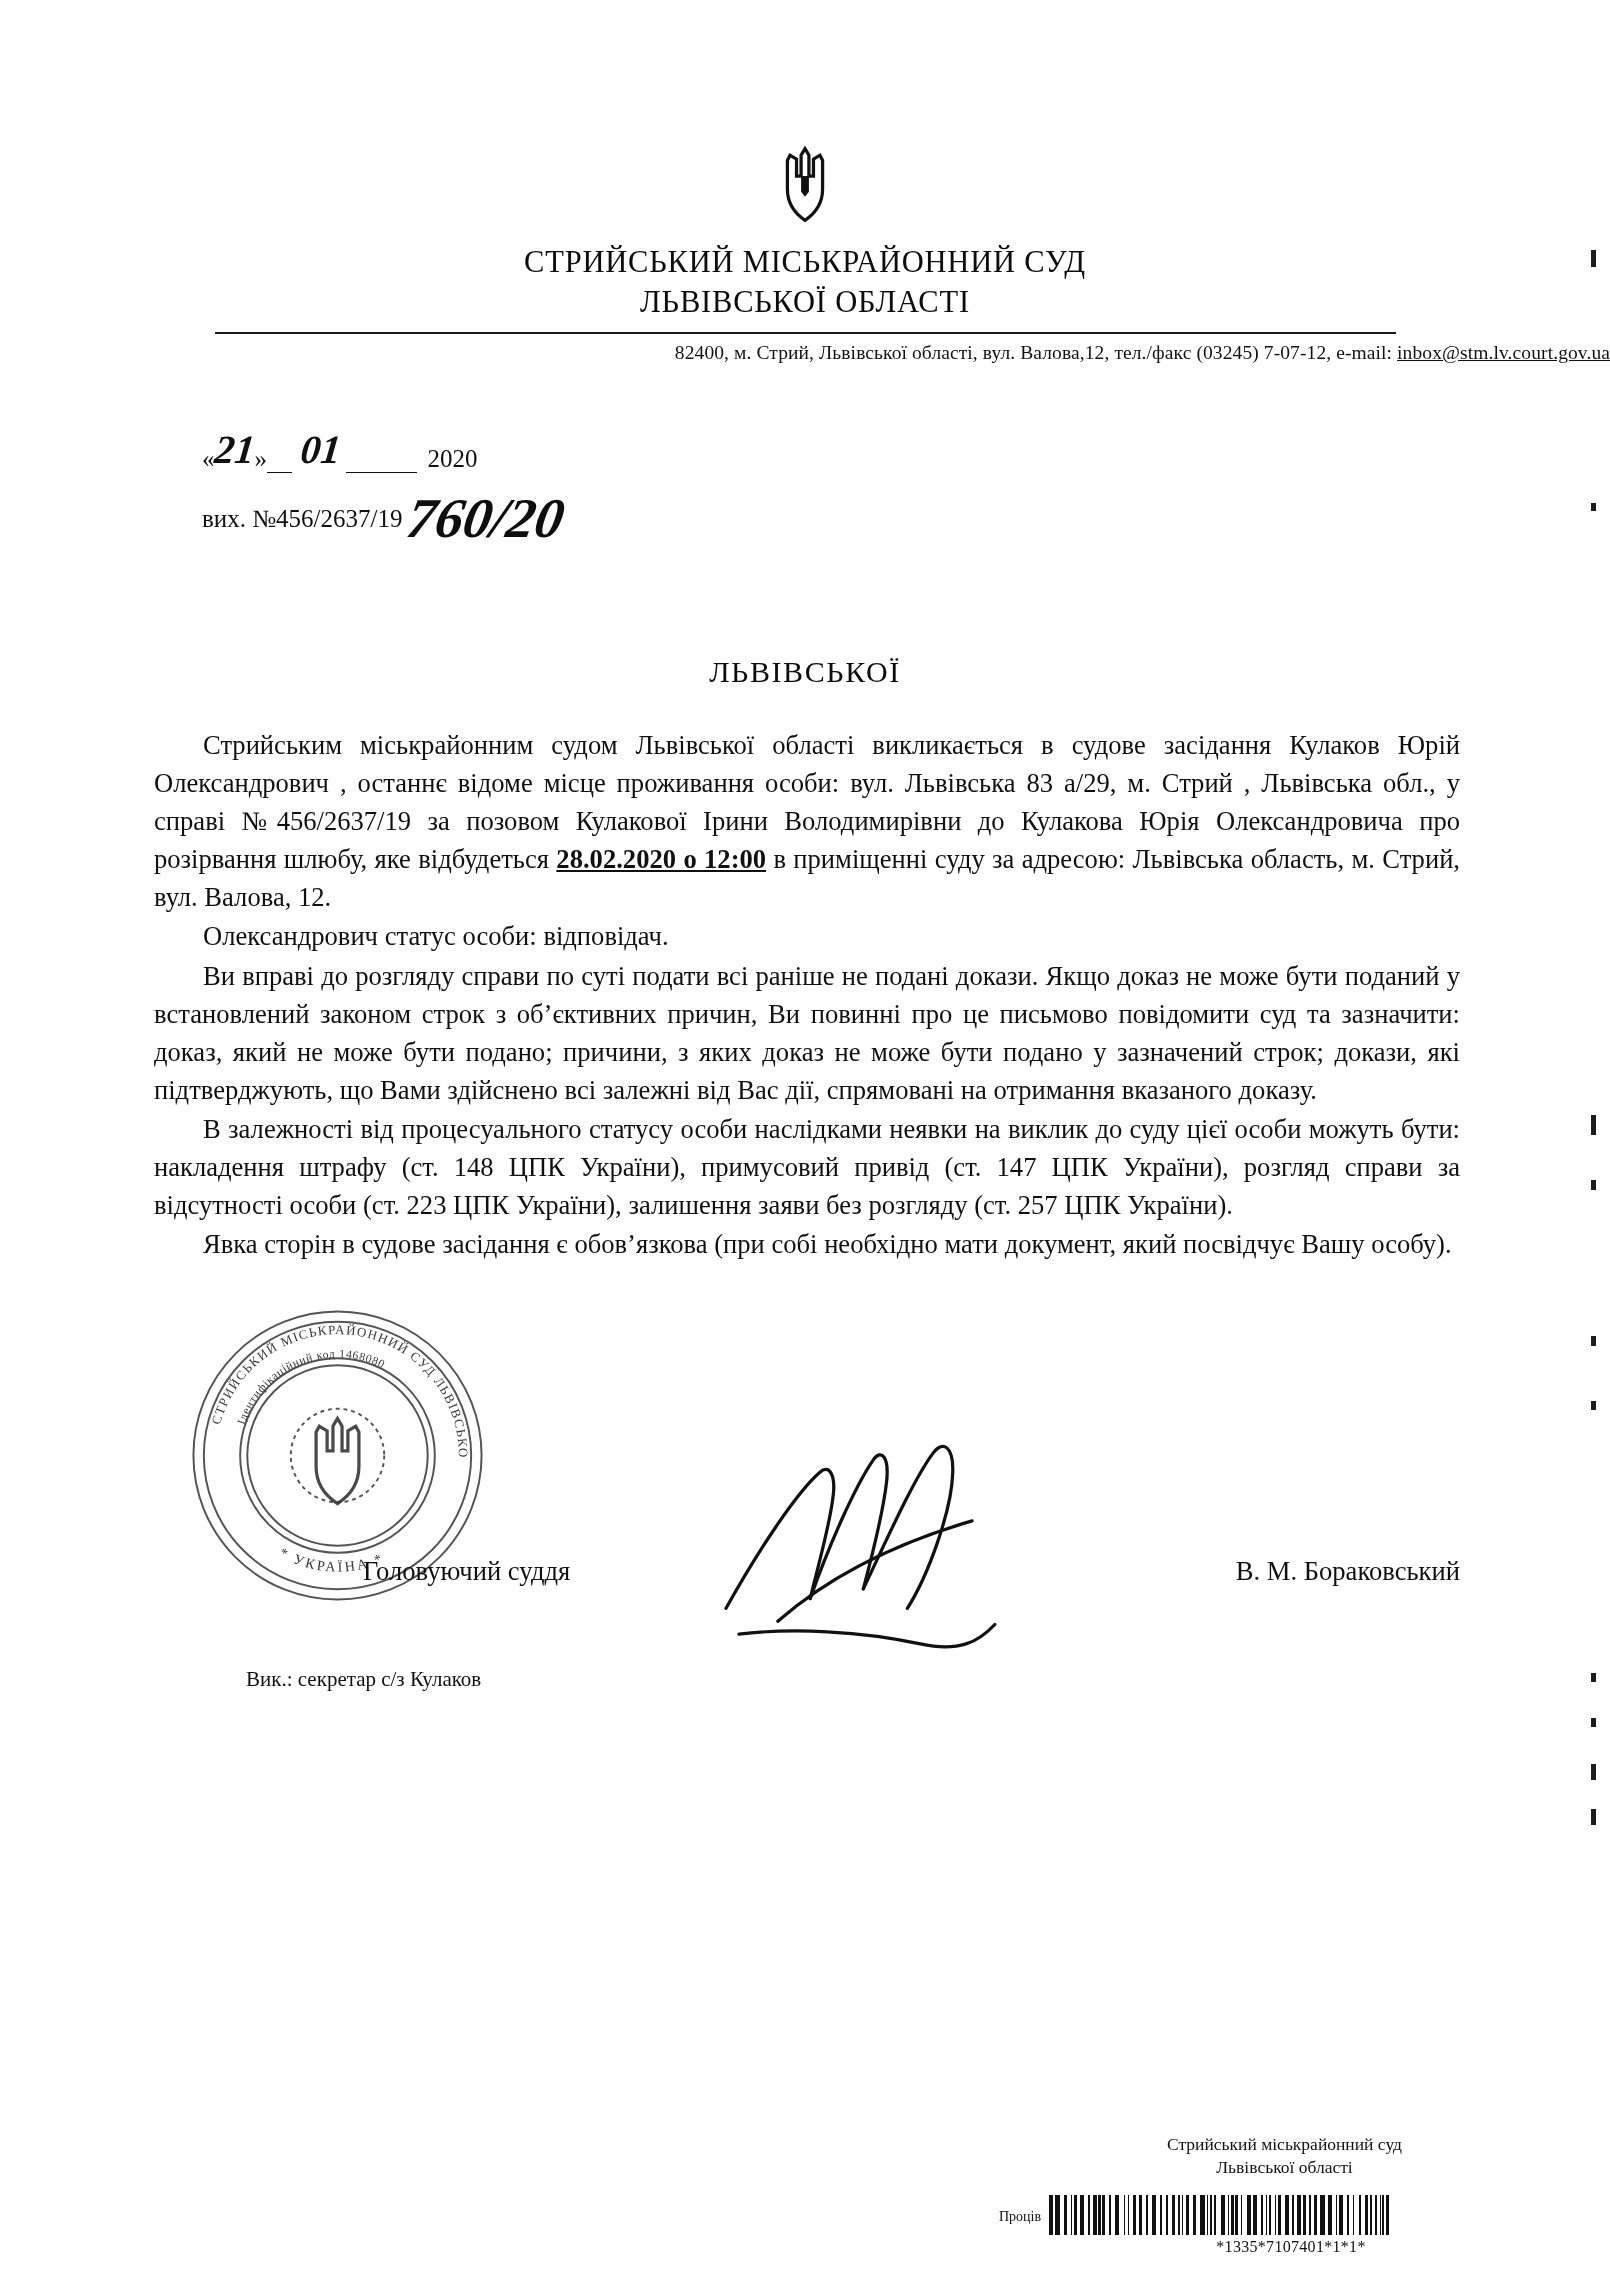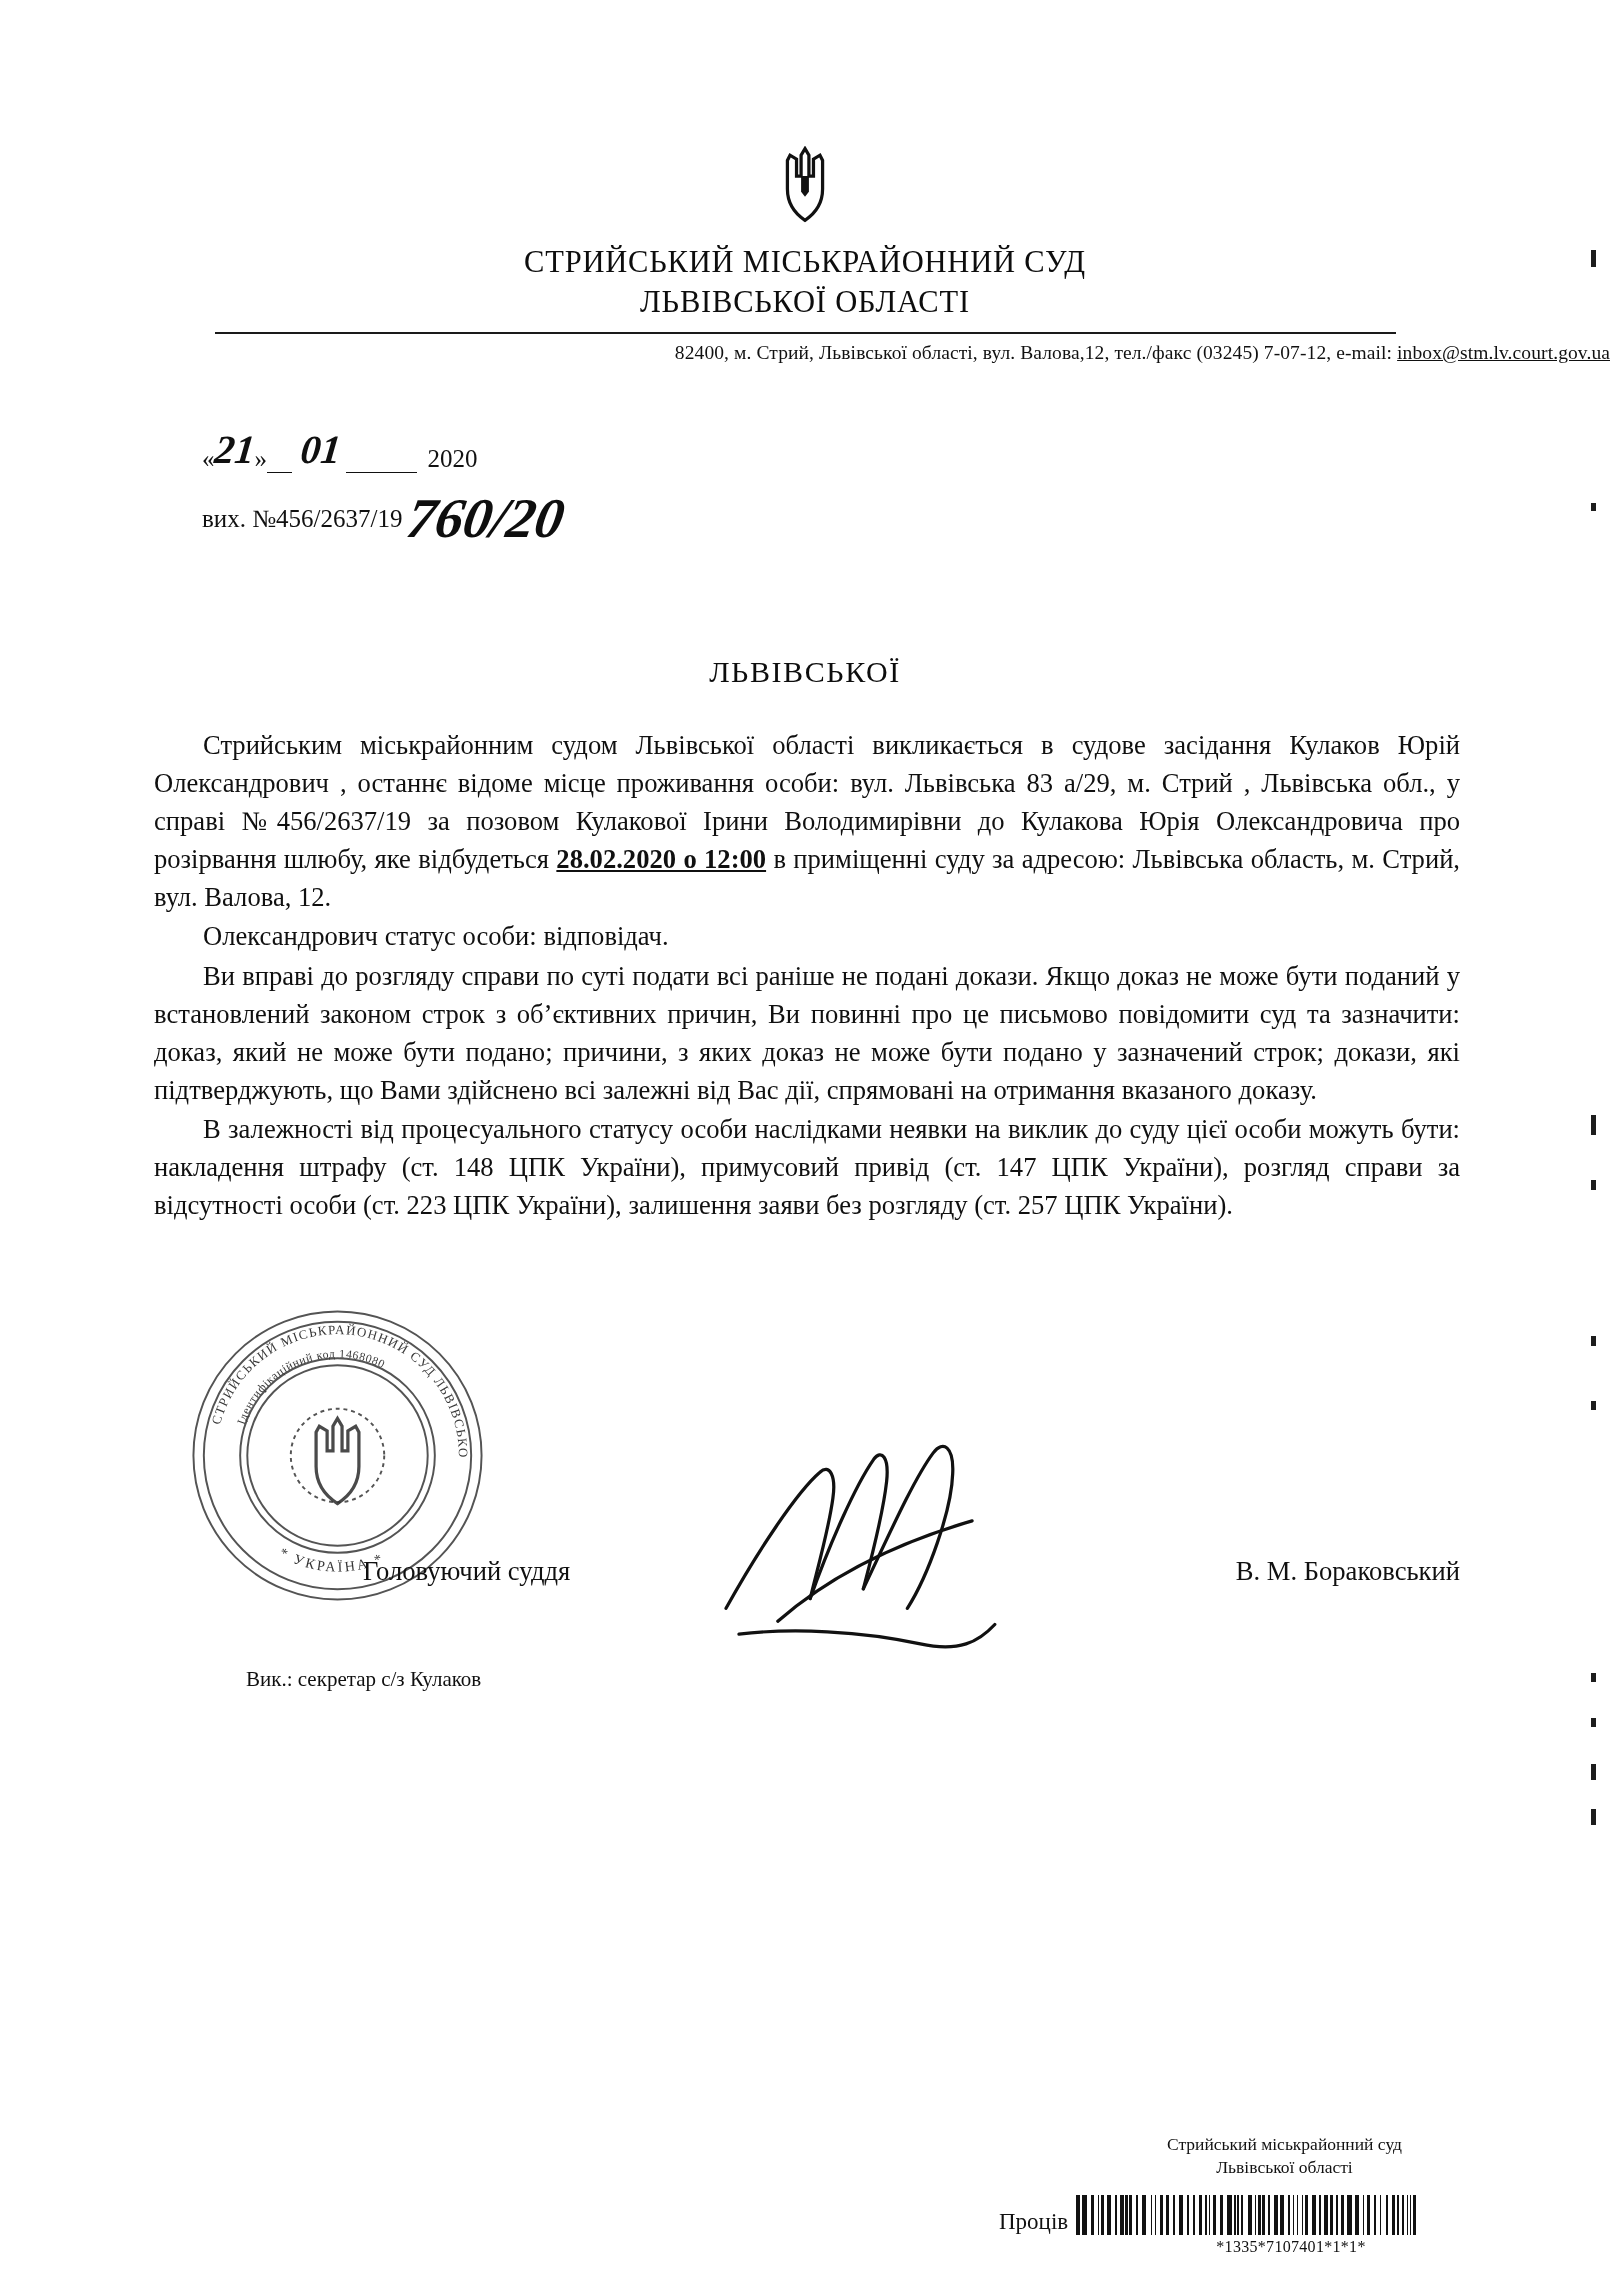--- a/index.html
+++ b/index.html
@@ -205,21 +205,21 @@
   .barcode-wrap {
     position: absolute;
     left: 999px;
     top: 2195px;
     width: 584px;
     display: flex;
     align-items: flex-start;
     gap: 7.8px;
   }
   .barcode-label {
-    font-size: 23px;
+    font-size: 14px;
     color: #111;
     padding-top: 14.3px;
     white-space: nowrap;
   }
   .barcode {
     height: 40px;
     flex: 1;
     display: flex;
     align-items: stretch;
     gap: 0;
@@ -278,20 +278,21 @@
     </div>
   </div>
 
   <div class="doc-heading">ЛЬВІВСЬКОЇ</div>
 
   <div class="body-text">
     <p><span>Стрийським міськрайонним судом Львівської області викликається в судове засідання Кулаков Юрій Олександрович , останнє відоме місце проживання особи: вул. Львівська 83 а/29, м. Стрий , Львівська обл., у справі №456/2637/19 за позовом Кулакової Ірини Володимирівни до Кулакова Юрія Олександровича про розірвання шлюбу, яке відбудеться </span><span class="u">28.02.2020  о  12:00</span><span> в приміщенні суду за адресою: Львівська область, м. Стрий, вул. Валова, 12.</span></p>
     <p>Олександрович статус особи: відповідач.</p>
     <p>Ви вправі до розгляду справи по суті подати всі раніше не подані докази. Якщо доказ не може бути поданий у встановлений законом строк з об’єктивних причин, Ви повинні про це письмово повідомити суд та зазначити: доказ, який не може бути подано; причини, з яких доказ не може бути подано у зазначений строк; докази, які підтверджують, що Вами здійснено всі залежні від Вас дії, спрямовані на отримання вказаного доказу.</p>
     <p>В залежності від процесуального статусу особи наслідками неявки на виклик до суду цієї особи можуть бути: накладення штрафу (ст. 148 ЦПК України), примусовий привід (ст. 147 ЦПК України), розгляд справи за відсутності особи (ст. 223 ЦПК України), залишення заяви без розгляду (ст. 257 ЦПК України).</p>
+    <p>Явка сторін в судове засідання є обов’язкова (при собі необхідно мати документ, який посвідчує Вашу особу).</p>
   </div>
 
   <div class="stamp">
     <svg width="305" height="305" viewBox="0 0 470 470" aria-hidden="true">
       <g fill="none" stroke="#1a1a1a" stroke-width="3" opacity="0.85">
         <circle cx="235" cy="235" r="222"></circle>
         <circle cx="235" cy="235" r="206"></circle>
         <circle cx="235" cy="235" r="150"></circle>
         <circle cx="235" cy="235" r="139"></circle>
         <circle cx="235" cy="235" r="72" stroke-dasharray="6 6"></circle>

